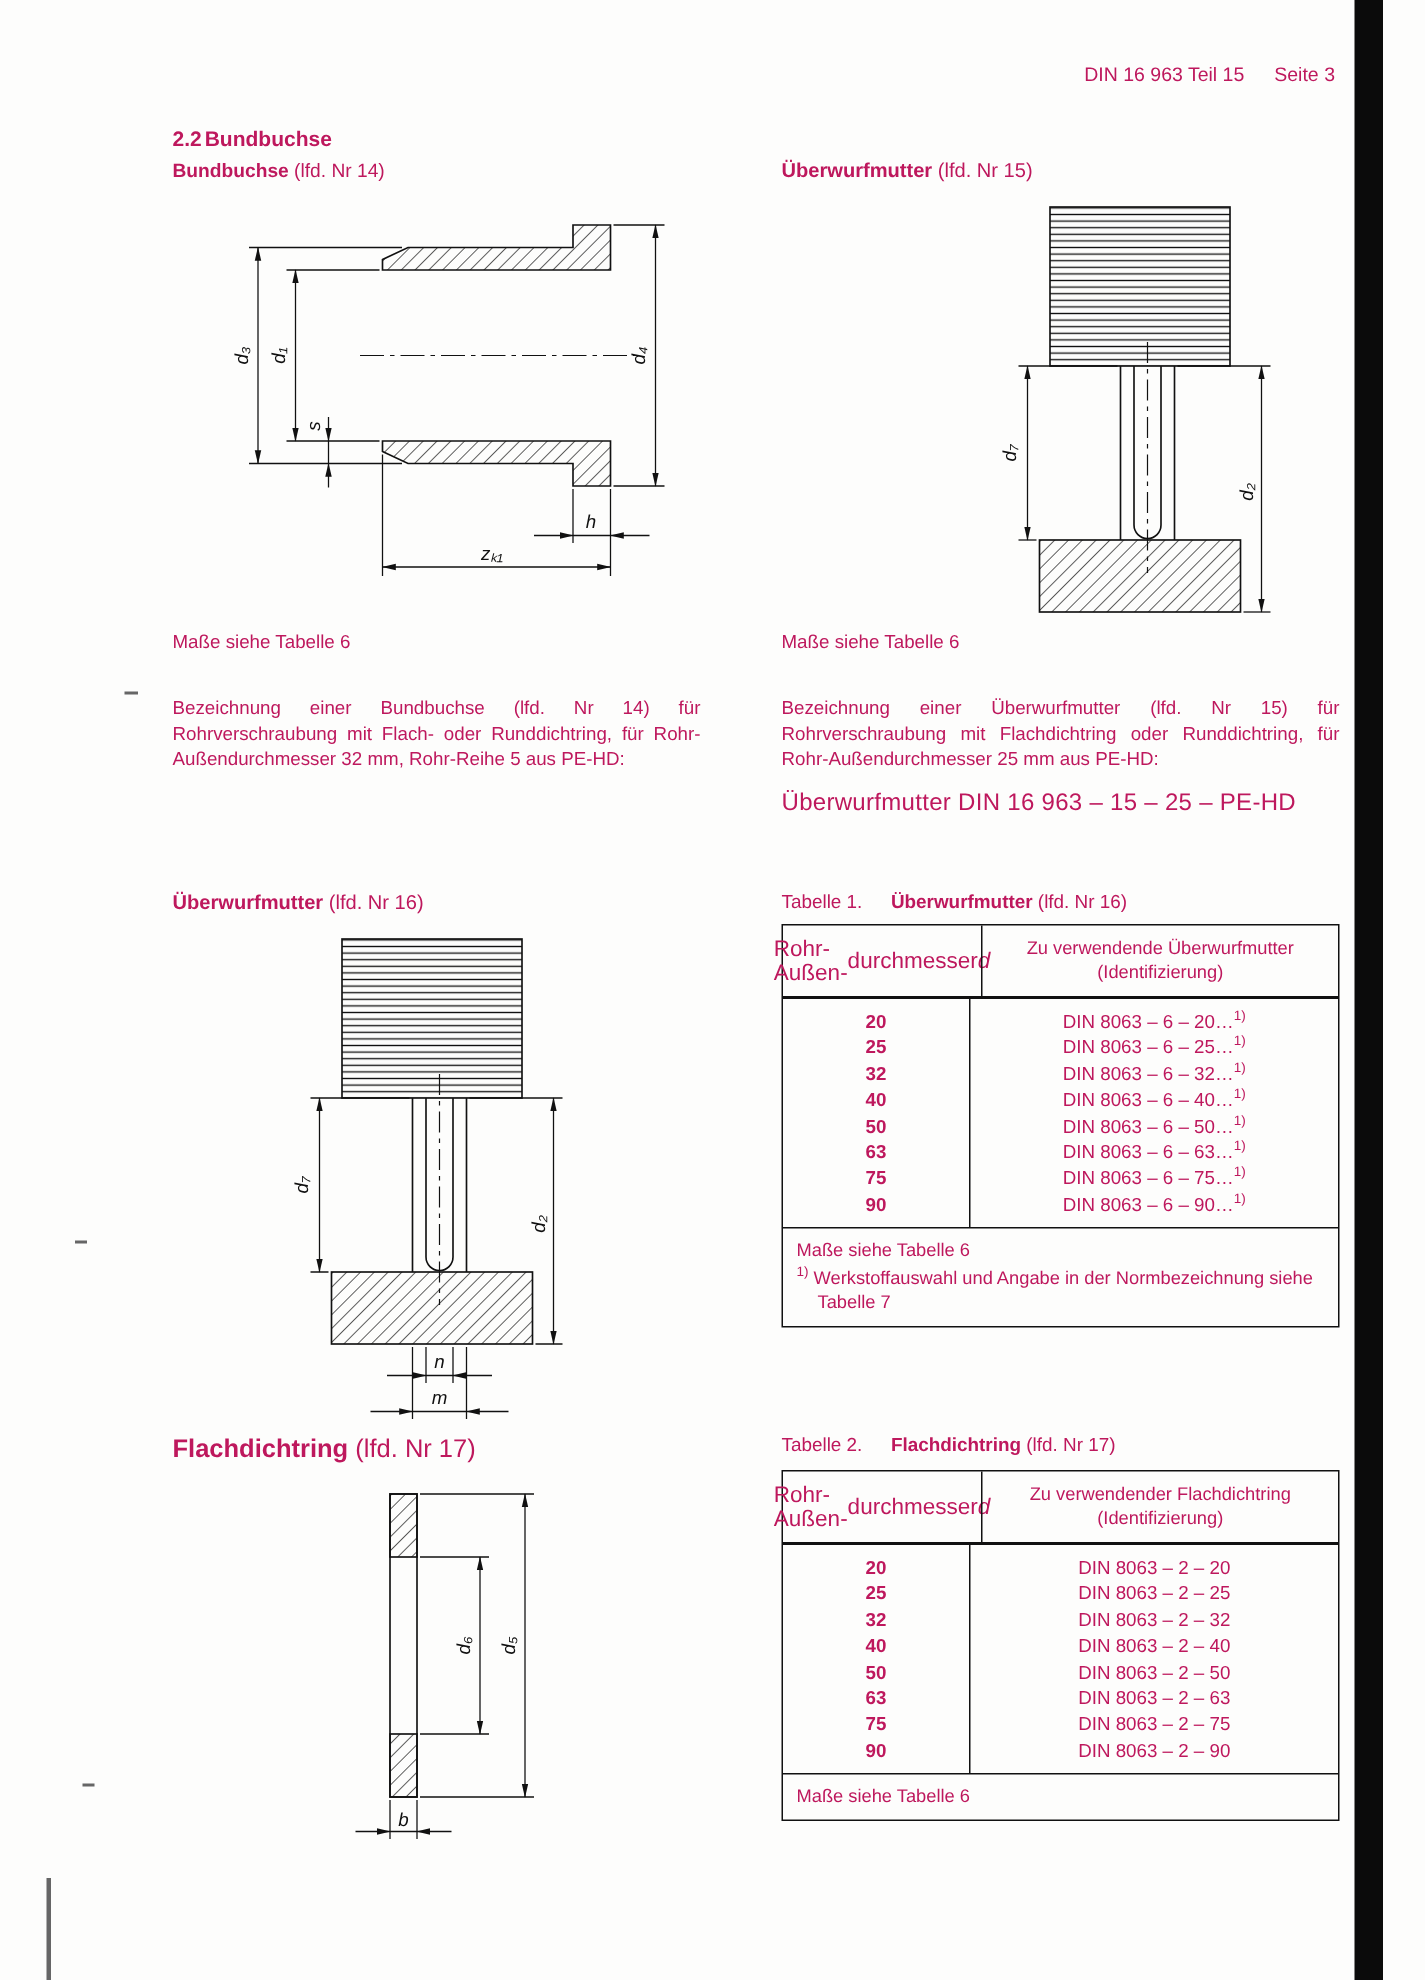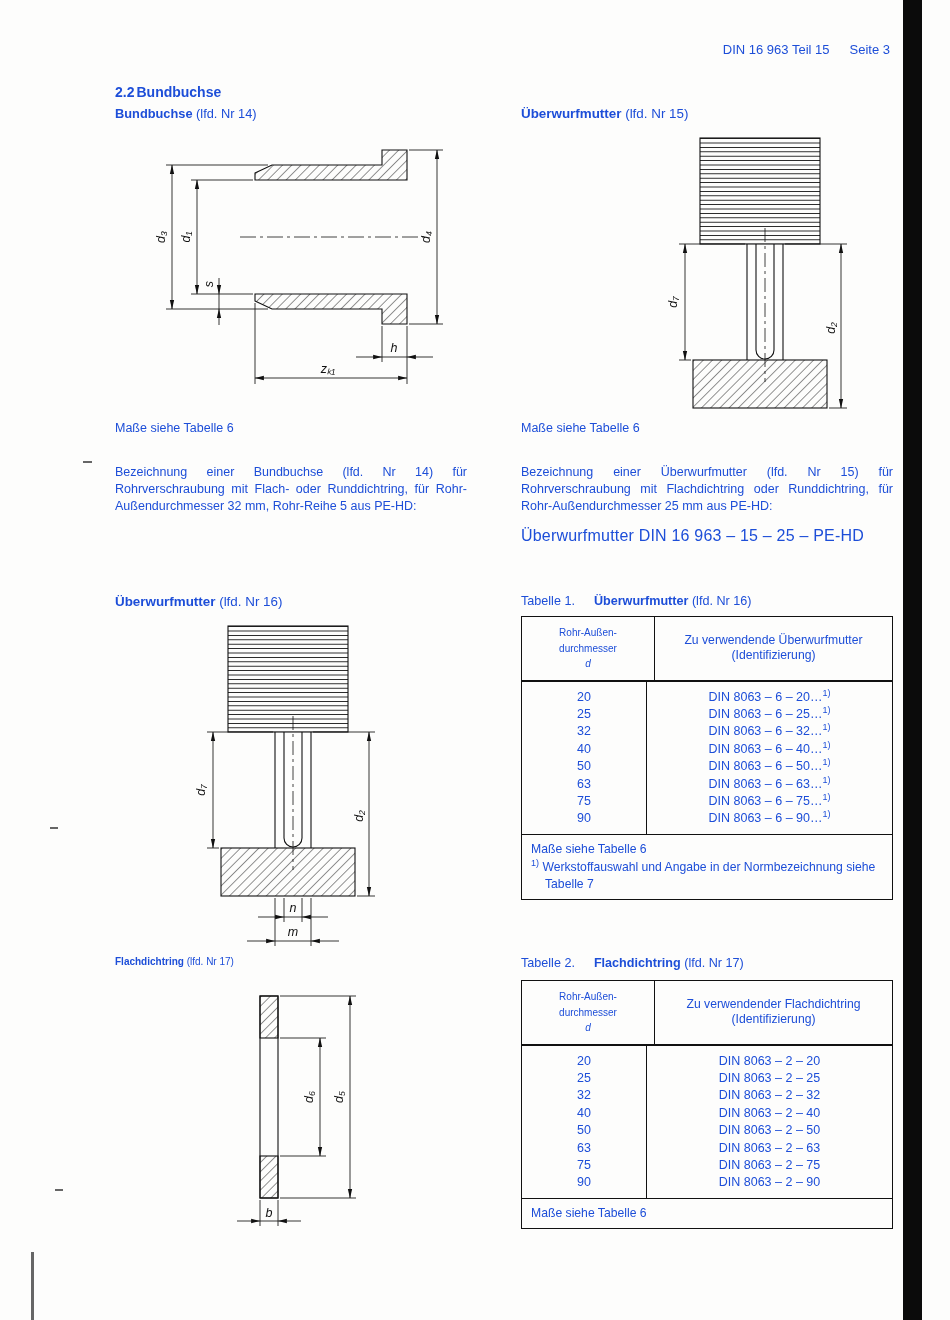--- a/index.html
+++ b/index.html
@@ -1,39 +1,39 @@
 <!DOCTYPE html>
 <html lang="de"><head>
 <meta charset="utf-8">
 <style>
   html,body{margin:0;padding:0;background:#ffffff}
-  .page{position:relative;width:950px;height:1320px;background:#fdfdfc;font-family:"Liberation Sans",sans-serif;color:#1d4ed8;overflow:hidden}
+  .page{position:relative;width:950px;height:1320px;background:#fdfdfc;font-family:"Liberation Sans",sans-serif;color:#be185d;overflow:hidden}
   .abs{position:absolute}
   .b{font-weight:700}
   .it{font-style:italic}
   .hdr-right{font-size:13px}
   .hdr-right .gap{display:inline-block;width:20px}
   .section-h{font-size:14px;font-weight:700}
   .section-h .num{margin-right:2px}
   .part-h{font-size:12.8px}
   .note{font-size:12.5px}
   .desc{font-size:12.5px;line-height:17px;text-align:justify}
   .desig{font-size:16px;white-space:nowrap;letter-spacing:.2px}
   .caption{font-size:12.6px}
   .caption .lbl{margin-right:19px}
   sup{font-size:9px;vertical-align:super;line-height:0}
   .scanbar{background:#0b0b0b}
   .mark{background:#666}
   svg text{font-family:"Liberation Sans",sans-serif;font-style:italic;font-size:12.5px;fill:#111}
   .table{border:1.6px solid #111;font-size:12.5px;background:#fdfdfc}
   .thead{display:flex;border-bottom:2.2px solid #111}
-  .hcell1{width:124px;display:flex;flex-direction:column;justify-content:center;align-items:center;text-align:center;padding:8px 4px;line-height:15.5px;font-size:10px}
+  .hcell1{width:124px;display:flex;flex-direction:row;justify-content:center;align-items:center;padding:8px 4px;line-height:15.5px;font-size:15px}
   .hcell2{flex:1;border-left:1.6px solid #111;display:flex;flex-direction:column;justify-content:center;align-items:center;text-align:center;padding:8px 4px;line-height:15.5px;font-size:12.2px}
   .tbody{display:flex;border-bottom:1.6px solid #111}
-  .bcell1{width:124px;text-align:center;padding:7px 0 6px;line-height:17.4px;font-weight:400}
+  .bcell1{width:124px;text-align:center;padding:7px 0 6px;line-height:17.4px;font-weight:700}
   .bcell2{flex:1;border-left:1.6px solid #111;text-align:center;padding:7px 0 6px;line-height:17.4px}
   .tfoot{padding:6px 9px 7px;font-size:12.2px;line-height:16.5px}
   .fnline{padding-left:14px;text-indent:-14px;margin-top:2px;hyphens:auto}
 </style>
 </head>
 <body>
 
 <div class="page">
 
   <div class="abs scanbar" style="left:903px;top:0;width:19px;height:1320px"></div>
@@ -240,21 +240,21 @@
         <div><span>DIN 8063 – 6 – 75…</span><sup>1)</sup></div>
         <div><span>DIN 8063 – 6 – 90…</span><sup>1)</sup></div>
       </div>
     </div>
     <div class="tfoot">
       <div>Maße siehe Tabelle 6</div>
       <div class="fnline"><sup>1)</sup> <span>Werkstoffauswahl und Angabe in der Normbezeichnung siehe Tabelle 7</span></div>
     </div>
   </div>
 
-  <div class="abs part-h" style="left:115px;top:956px;font-size:10px">
+  <div class="abs part-h" style="left:115px;top:956px;font-size:17px">
     <span class="b">Flachdichtring</span>
     <span>(lfd. Nr 17)</span>
   </div>
 
   <svg class="abs" style="left:232px;top:988px" width="150" height="245" viewBox="0 0 150 245">
     <defs>
       <marker id="ar4" viewBox="0 0 10 6" refX="9.5" refY="3" markerWidth="11" markerHeight="6.6" orient="auto-start-reverse">
         <path d="M10,3 L0,0.7 L0,5.3 Z" fill="#111"></path>
       </marker>
       <pattern id="ht4" width="6.5" height="6.5" patternTransform="rotate(45)" patternUnits="userSpaceOnUse">

